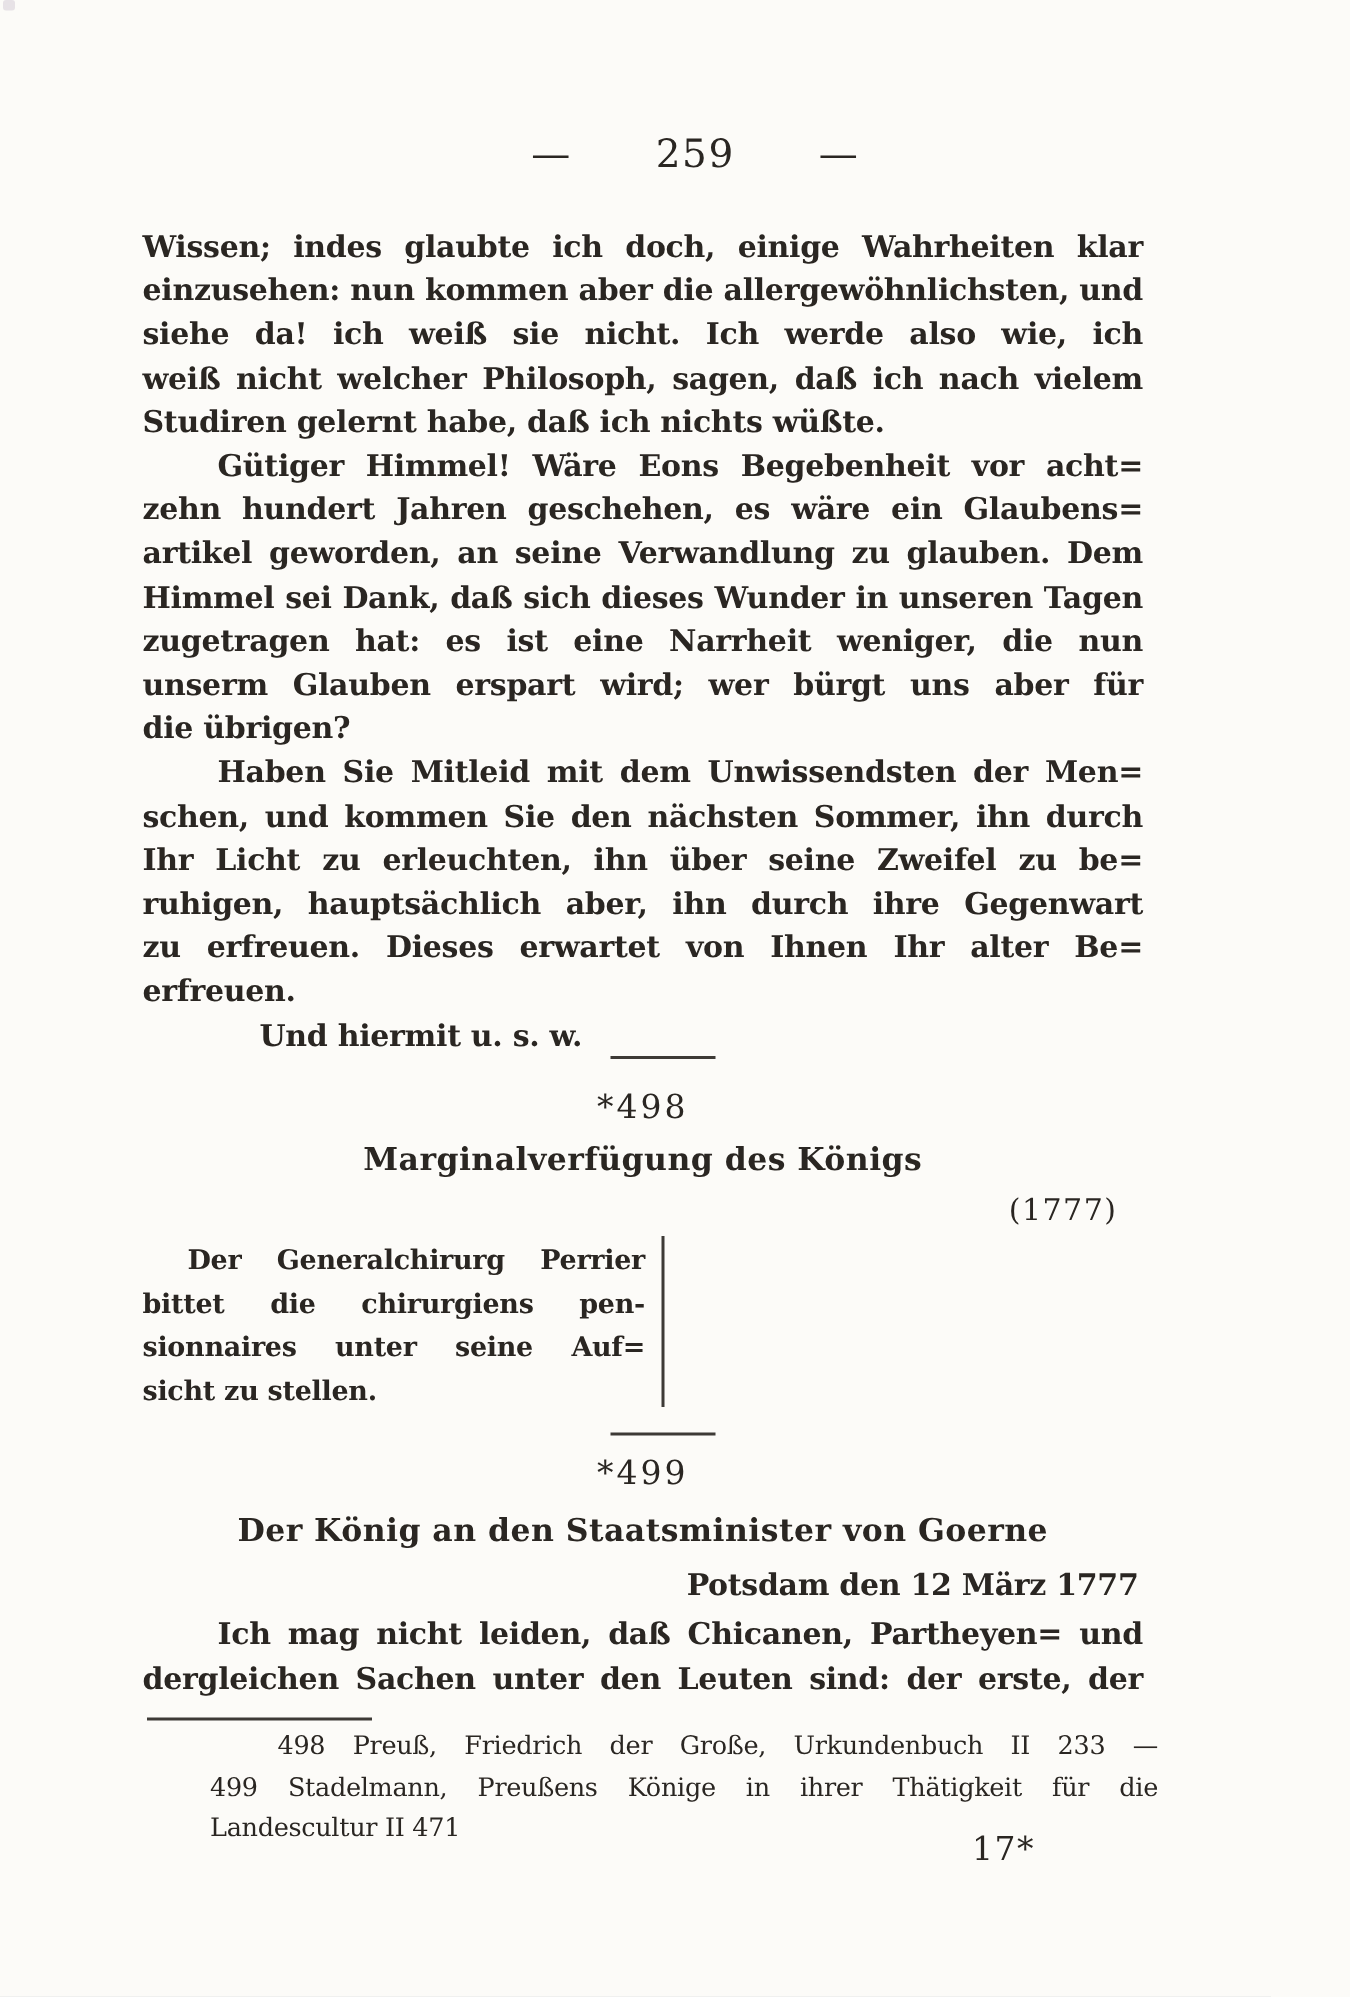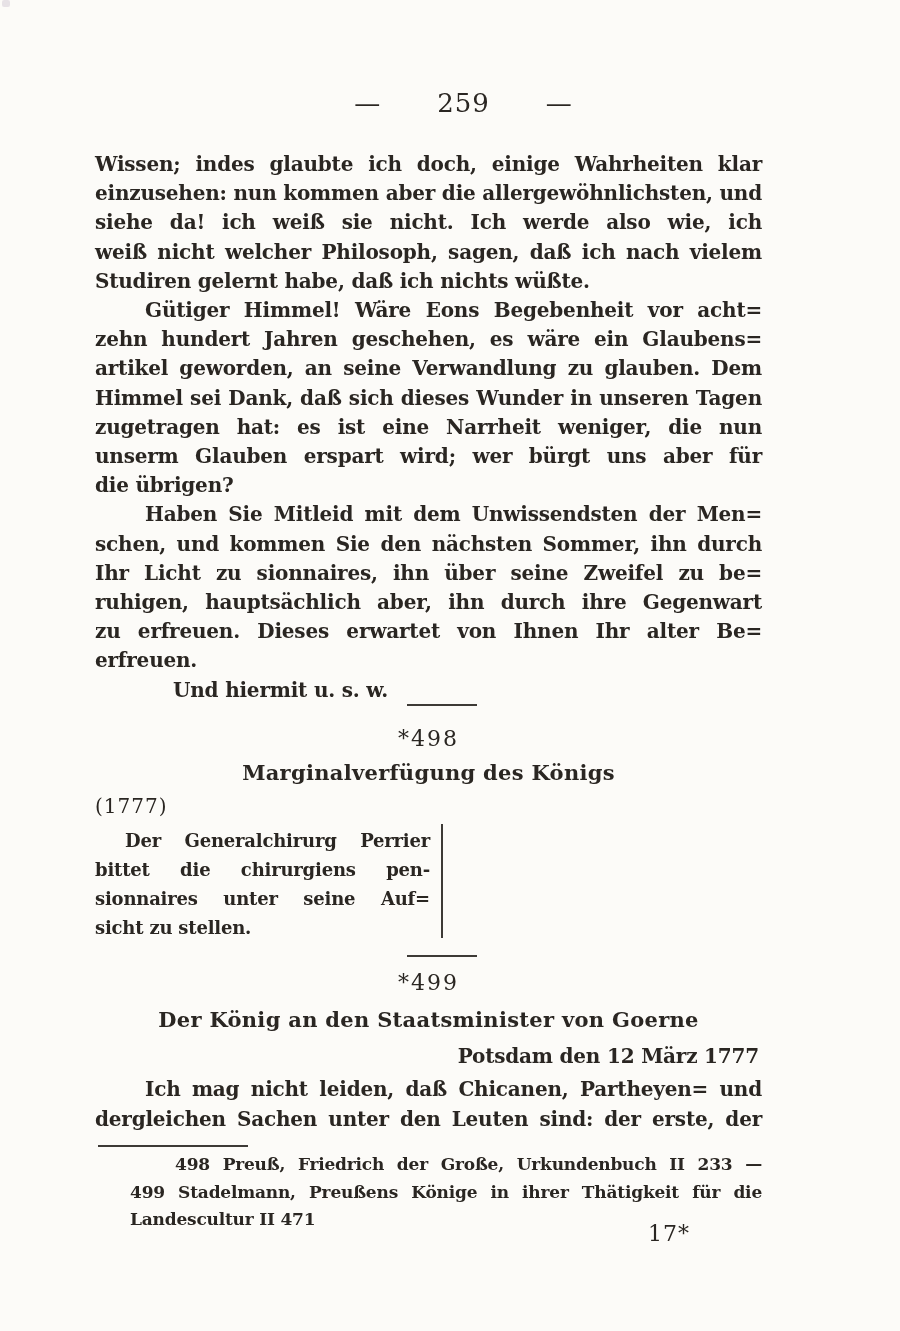--- a/index.html
+++ b/index.html
@@ -43,21 +43,21 @@
   }
   .n498{top:726px;}
   .n499{top:970px;}
   h2.sectitle{
     position:absolute;left:95px;width:667px;margin:0;text-align:center;
     font-size:21px;font-weight:700;letter-spacing:0.3px;
   }
   .t498{top:760px;}
   .t499{top:1007px;}
   .year{
-    position:absolute;top:794px;left:95px;width:650px;
+    position:absolute;top:794px;left:95px;width:650px;text-align:right;
     font-size:20px;font-weight:400;letter-spacing:1px;
   }
   
   .columns{position:absolute;top:826px;left:95px;width:667px;height:120px;}
   .col{
     position:absolute;top:0;
     font-size:18px;font-weight:700;line-height:29px;letter-spacing:-0.2px;
   }
   .col .ln{min-height:29px;}
   .col .indsm{text-indent:30px;}
@@ -73,22 +73,22 @@
     font-size:20px;font-weight:700;letter-spacing:-0.2px;
   }
   .body499{
     position:absolute;top:1075px;left:95px;width:667px;
     font-size:20px;font-weight:700;line-height:29.5px;letter-spacing:-0.2px;
   }
   .body499 .ln{min-height:29.5px;}
   
   .fnrule{position:absolute;top:1145px;left:98px;width:150px;border-top:2px solid var(--rule);}
   .footnotes{
-    position:absolute;top:1151px;left:130px;width:632px;
-    font-size:17px;font-weight:700;line-height:27.6px;letter-spacing:-0.2px;
+    position:absolute;top:1151px;left:140px;width:632px;
+    font-size:17px;font-weight:400;line-height:27.6px;letter-spacing:-0.2px;
   }
   .footnotes .ln{min-height:27.6px;}
   .footnotes .fnind{text-indent:45px;}
   
   .sig{
     position:absolute;top:1221px;left:95px;width:595px;text-align:right;
     font-size:22px;font-weight:400;letter-spacing:1px;
   }
   
   .artifact{position:absolute;top:0;left:2px;width:8px;height:7px;background:#d9d2da;opacity:.6;border-radius:2px;}
@@ -115,21 +115,21 @@
     <div class="ln j ind">Gütiger Himmel! Wäre Eons Begebenheit vor acht=</div>
     <div class="ln j">zehn hundert Jahren geschehen, es wäre ein Glaubens=</div>
     <div class="ln j">artikel geworden, an seine Verwandlung zu glauben. Dem</div>
     <div class="ln j">Himmel sei Dank, daß sich dieses Wunder in unseren Tagen</div>
     <div class="ln j">zugetragen hat: es ist eine Narrheit weniger, die nun</div>
     <div class="ln j">unserm Glauben erspart wird; wer bürgt uns aber für</div>
     <div class="ln l">die übrigen?</div>
 
     <div class="ln j ind">Haben Sie Mitleid mit dem Unwissendsten der Men=</div>
     <div class="ln j">schen, und kommen Sie den nächsten Sommer, ihn durch</div>
-    <div class="ln j">Ihr Licht zu sionnaires, ihn über seine Zweifel zu be=</div>
+    <div class="ln j">Ihr Licht zu erleuchten, ihn über seine Zweifel zu be=</div>
     <div class="ln j">ruhigen, hauptsächlich aber, ihn durch ihre Gegenwart</div>
     <div class="ln j">zu erfreuen. Dieses erwartet von Ihnen Ihr alter Be=</div>
     <div class="ln l">erfreuen.</div>
 
     <div class="ln l ind2">Und hiermit u. s. w.</div>
   </section>
 
   <div class="rule rule1"></div>
 
   <div class="secnum n498">*498</div>

